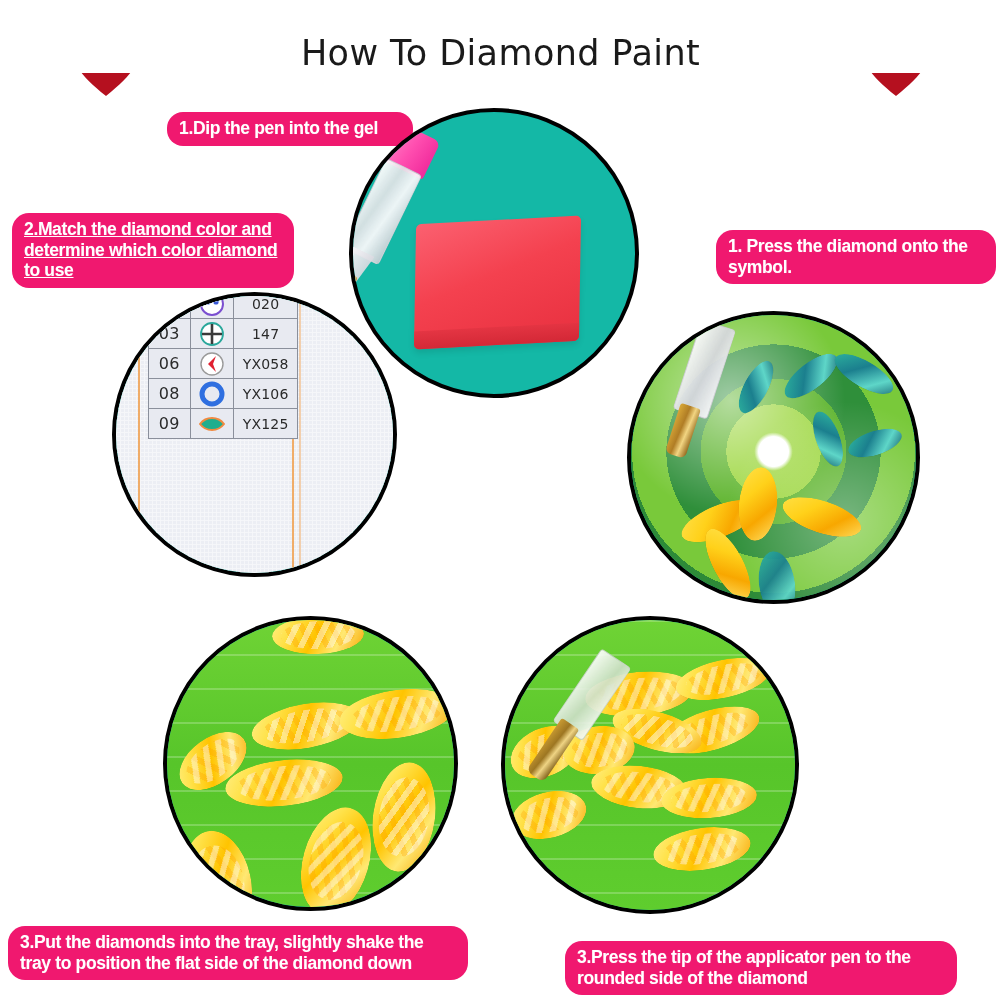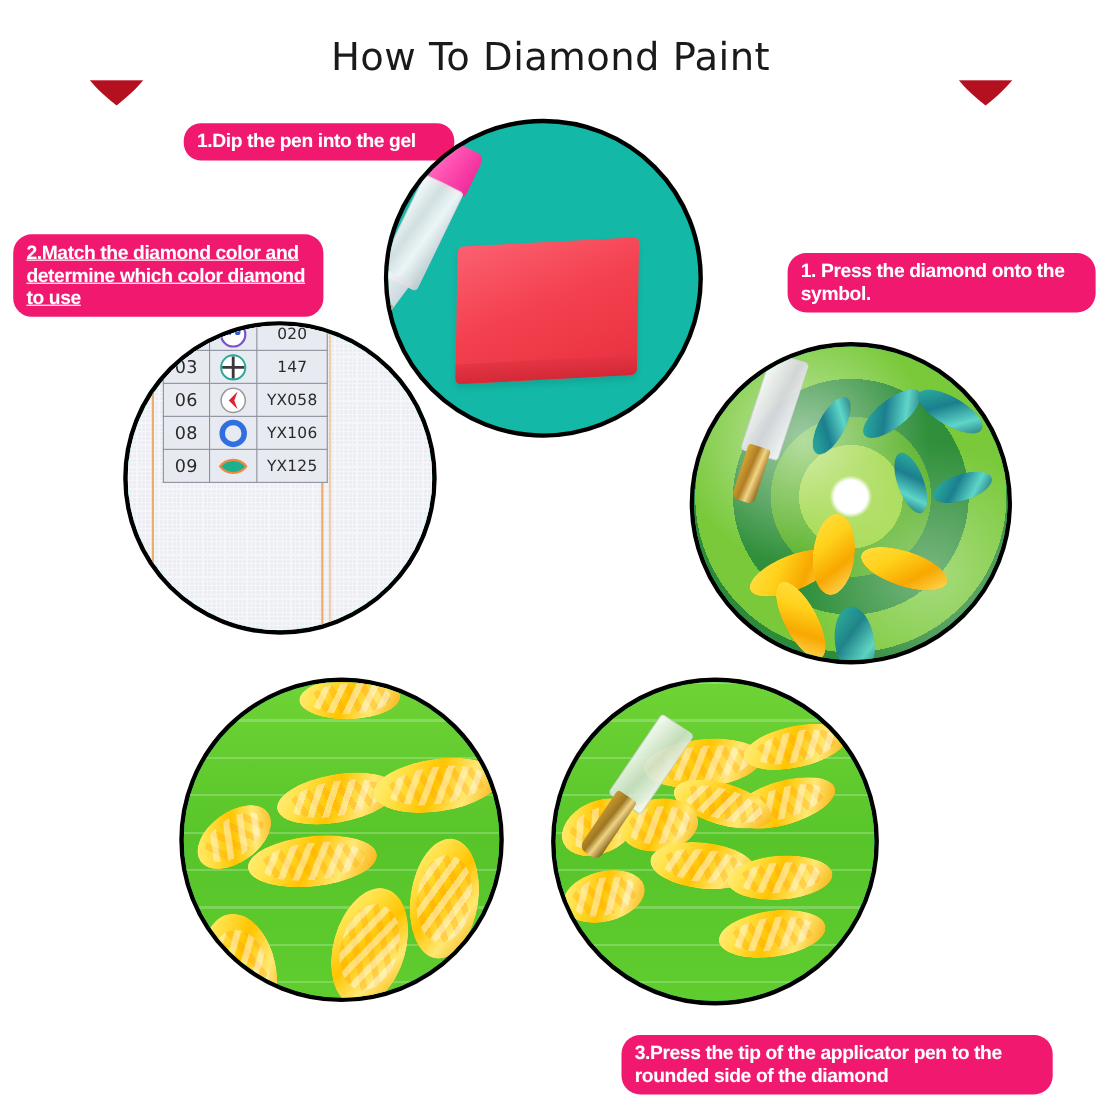--- a/index.html
+++ b/index.html
@@ -302,20 +302,21 @@
         </div>
       <div class="dgem" style="left:136px;top:186px;width:66px;height:110px;transform:rotate(16deg);">
           <div class="facets"></div>
         </div>
       <div class="dgem" style="left:18px;top:210px;width:66px;height:104px;transform:rotate(-12deg);">
           <div class="facets"></div>
         </div>
     </div>
   </div>
 
+  <div class="label" id="label3">3.Put the diamonds into the tray, slightly shake the tray to position the flat side of the diamond down</div>
 
   <div class="circ" id="circ4">
     <div class="inner">
       <div class="tray"></div>
       <div class="tray-ribs"></div>
 
       <div class="dgem" style="left:80px;top:52px;width:108px;height:44px;transform:rotate(-6deg);">
           <div class="facets"></div>
         </div>
       <div class="dgem" style="left:170px;top:40px;width:96px;height:38px;transform:rotate(-12deg);">

